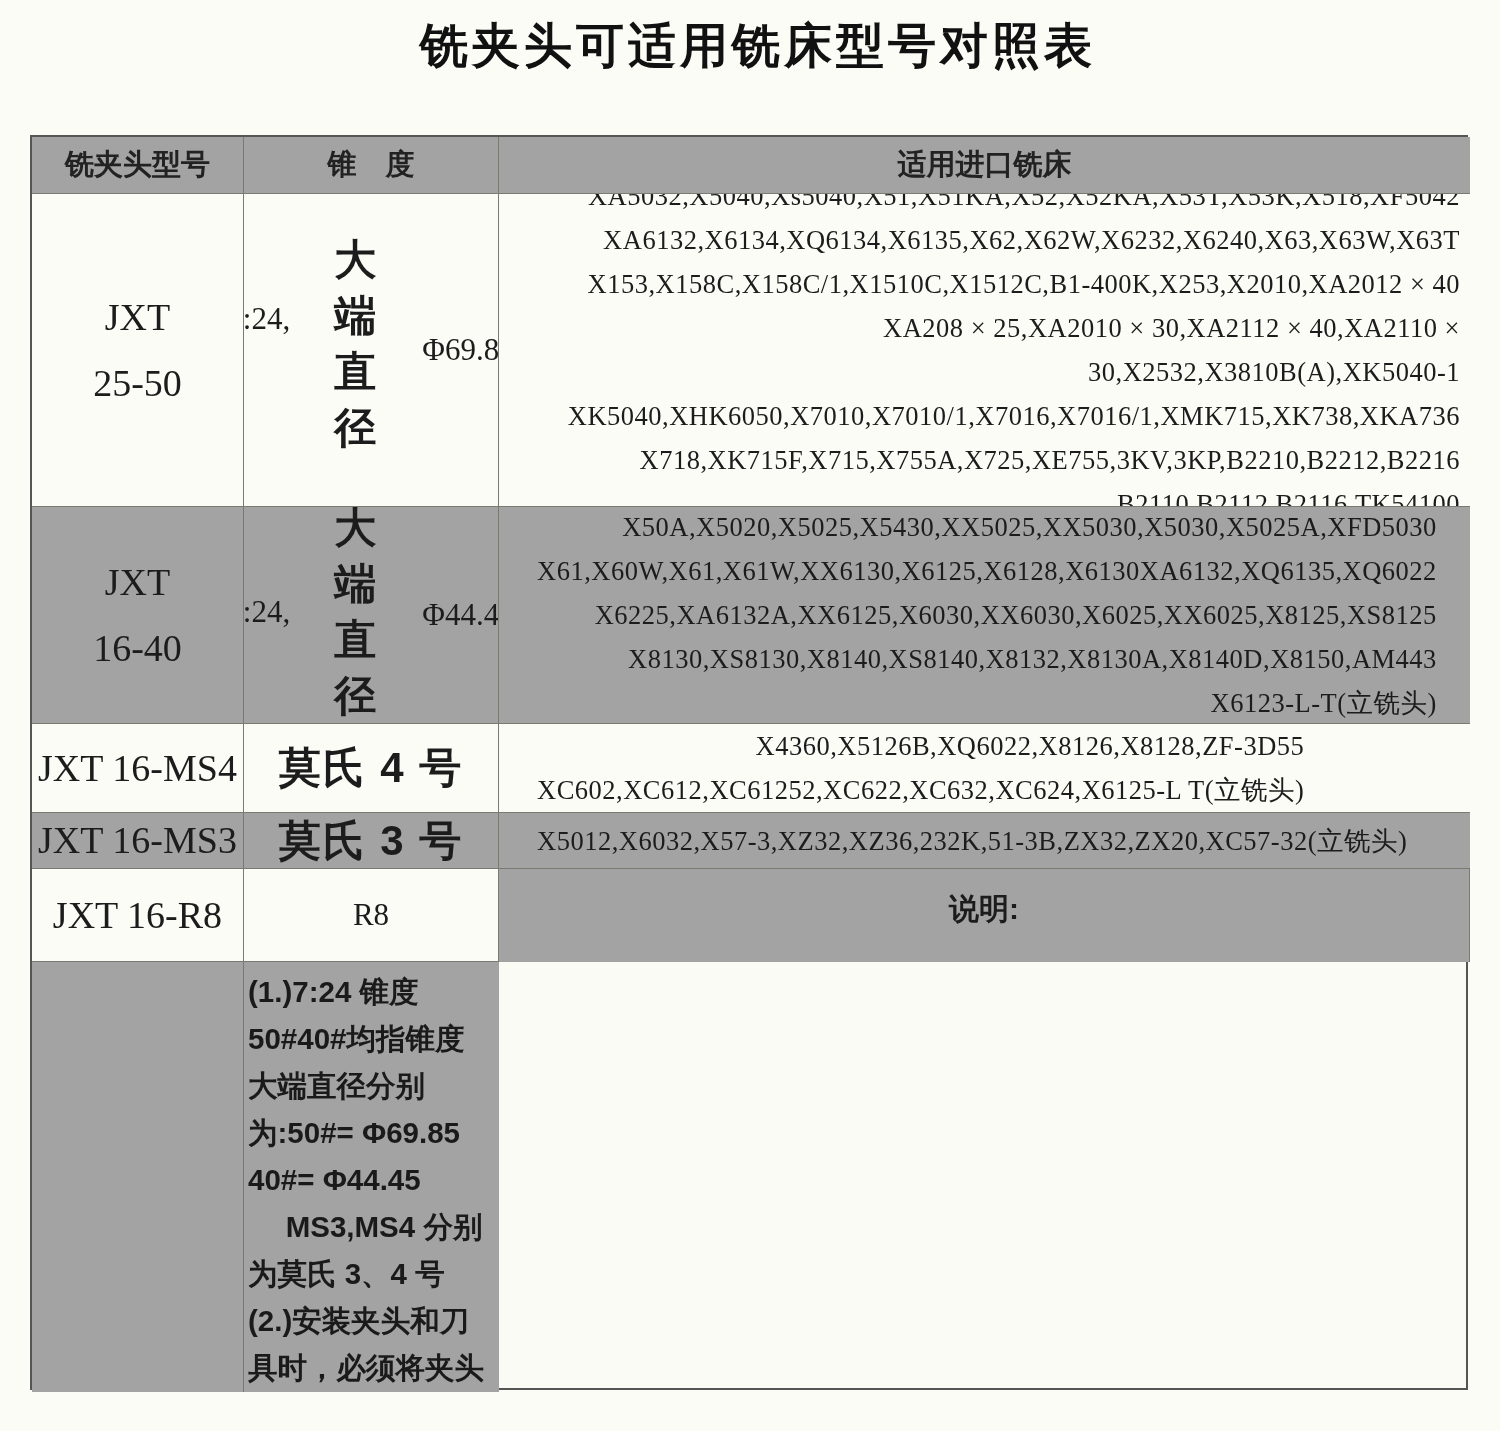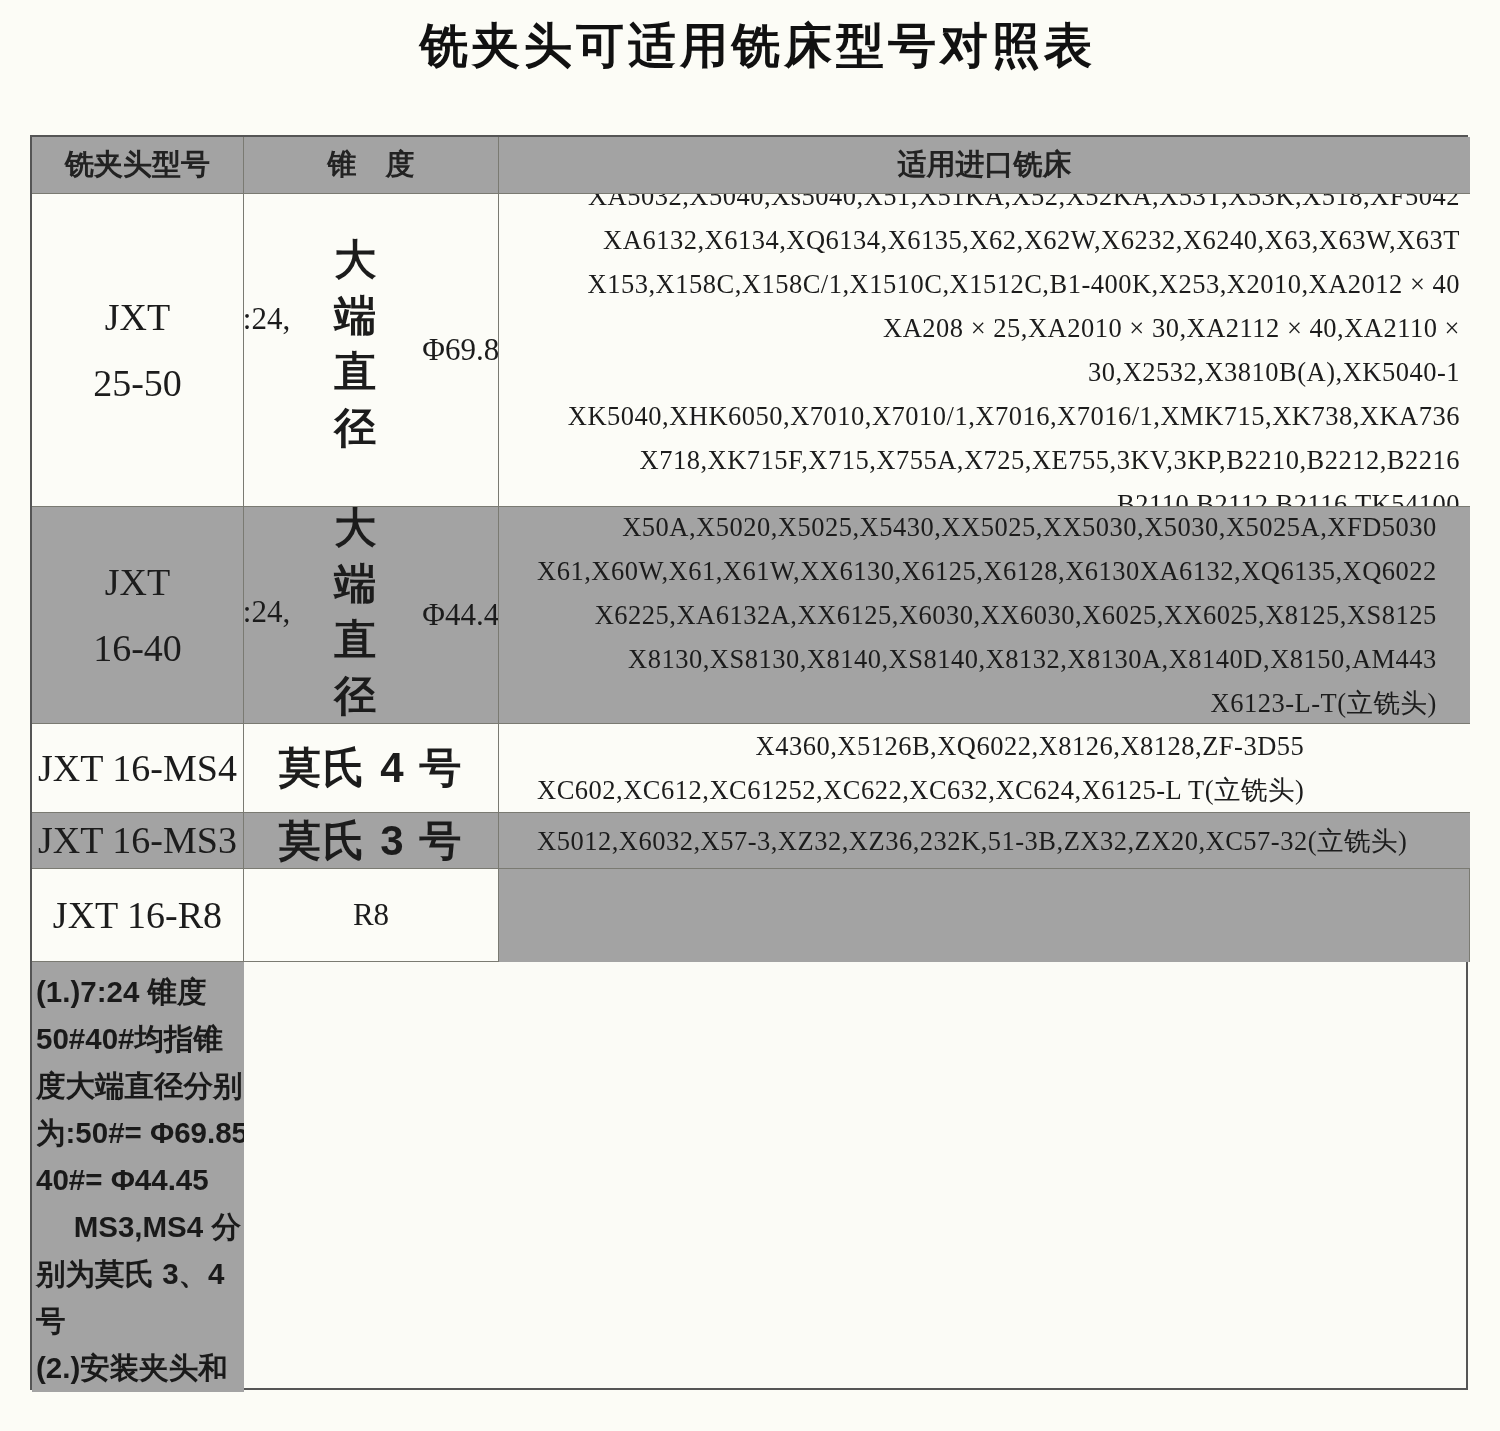--- a/index.html
+++ b/index.html
@@ -160,20 +160,21 @@
   </div>
   <div class="cell gray machines-cell last-col">
     <div class="machines">X5012,X6032,X57-3,XZ32,XZ36,232K,51-3B,ZX32,ZX20,XC57-32(立铣头)</div>
   </div>
 
   <div class="cell white model-cell">JXT 16-R8</div>
   <div class="cell white taper-cell">
     <span class="taper-ratio">R8</span>
   </div>
 
+  <div class="cell gray notes-label-cell last-row">说明:</div>
   <div class="cell gray last-row"></div>
   <div class="cell gray notes-cell last-col last-row">
     <div class="notes-text">(1.)7:24 锥度 50#40#均指锥度大端直径分别为:50#= Φ69.85　　　　40#= Φ44.45
 　 MS3,MS4 分别为莫氏 3、4 号
 (2.)安装夹头和刀具时，必须将夹头的外锥体及内锥体的刀具配合部分擦干净，以
 　 免影响定心精度。
 (3.)注意刀具柄部尺寸不得超出国家标准规定的 h8(旧标准 d4)尺寸公差。
 　　否则由于间隙过大或过小可能出现夹不紧现象。
 (4.)J6516.J6116 型快换铣夹头，弹性夹套是双锥型，锁紧螺母是偏心结构。操
 　 作使用时，先将刀具装入弹性夹套中，然后与锁紧螺母配合严密之后，一起拧入

